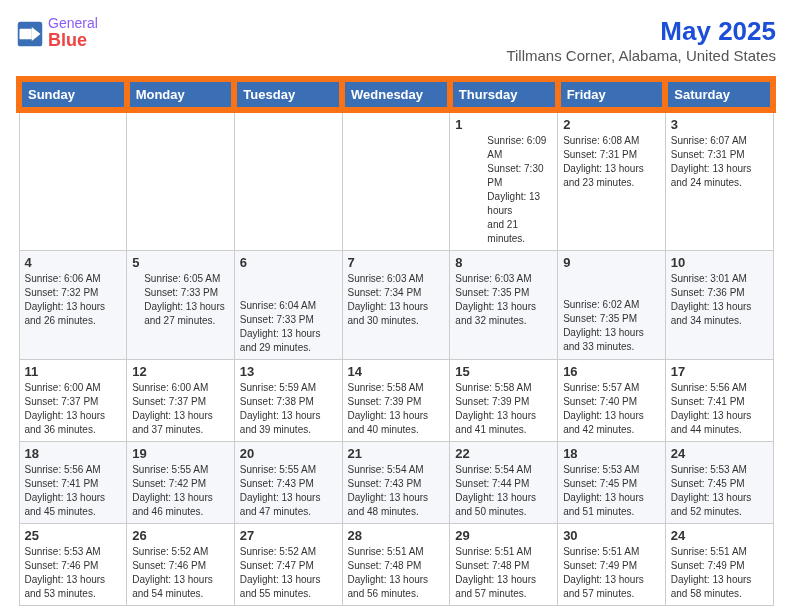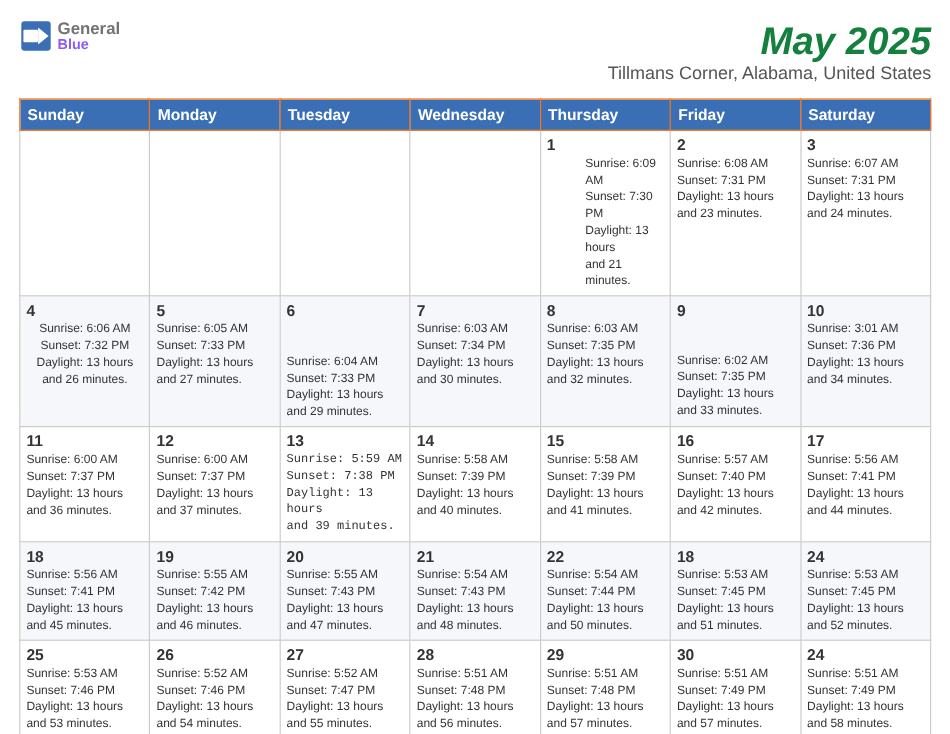--- a/index.html
+++ b/index.html
@@ -21,58 +21,57 @@
       align-items: center;
       gap: 4px;
     }
     .logo-text {
       display: flex;
       flex-direction: column;
       line-height: 1.1;
     }
     .logo-general {
       font-size: 14px;
+      font-weight: normal;
+      color: #8b5cf6;
+    }
+    .logo-blue {
+      font-size: 18px;
       font-weight: bold;
-      color: #737373;
-    }
-    .logo-blue {
-      font-size: 12px;
-      font-weight: bold;
-      color: #8b5cf6;
+      color: #ef4444;
     }
     .logo-icon {
       width: 28px;
       height: 28px;
     }
     .title-block {
       text-align: right;
     }
     .month-title {
-      font-size: 32px;
+      font-size: 26px;
       font-weight: bold;
-      color: #15803d;
-      font-style: italic;
+      color: #1d4ed8;
     }
     .location-title {
       font-size: 15px;
       color: #555;
       margin-left: 19px;
     }
     .calendar {
       width: 100%;
       border-collapse: collapse;
       border: 1px solid #ccc;
     }
     .calendar th {
       background: #3a6fb5;
       color: #fff;
       text-align: left;
       padding: 5px 6px;
       font-size: 13px;
-      border: 1px solid #f97316;
+      border: 6px solid #f97316;
     }
     .calendar td {
       border: 1px solid #ccc;
       vertical-align: top;
       padding: 4px 5px;
       width: 108px;
       min-height: 80px;
       background: #fff;
     }
     .calendar tr:nth-child(even) td {
@@ -154,28 +153,28 @@
           <span class="day-number">3</span>
           <div class="day-info" style="white-space: pre-line;">Sunrise: 6:07 AM
 Sunset: 7:31 PM
 Daylight: 13 hours
 and 24 minutes.</div>
         </td>
       </tr>
       <tr>
         <td>
           <span class="day-number">4</span>
-          <div class="day-info" style="white-space: pre-line; text-align: center;">Sunrise: 6:06 AM
+          <div class="day-info" style="white-space: pre-line;">Sunrise: 6:06 AM
 Sunset: 7:32 PM
 Daylight: 13 hours
 and 26 minutes.</div>
         </td>
         <td>
           <span class="day-number">5</span>
-          <div class="day-info" style="white-space: pre-line;">Sunrise: 6:05 AM
+          <div class="day-info" style="white-space: pre-line; margin-left: 12px;">Sunrise: 6:05 AM
 Sunset: 7:33 PM
 Daylight: 13 hours
 and 27 minutes.</div>
         </td>
         <td>
           <span class="day-number">6</span>
           <div class="day-info" style="white-space: pre-line; margin-top: 29px;">Sunrise: 6:04 AM
 Sunset: 7:33 PM
 Daylight: 13 hours
 and 29 minutes.</div>
@@ -219,21 +218,21 @@
         </td>
         <td>
           <span class="day-number">12</span>
           <div class="day-info" style="white-space: pre-line;">Sunrise: 6:00 AM
 Sunset: 7:37 PM
 Daylight: 13 hours
 and 37 minutes.</div>
         </td>
         <td>
           <span class="day-number">13</span>
-          <div class="day-info" style="white-space: pre-line; font-family: Liberation Mono, monospace;">Sunrise: 5:59 AM
+          <div class="day-info" style="white-space: pre-line;">Sunrise: 5:59 AM
 Sunset: 7:38 PM
 Daylight: 13 hours
 and 39 minutes.</div>
         </td>
         <td>
           <span class="day-number">14</span>
           <div class="day-info" style="white-space: pre-line;">Sunrise: 5:58 AM
 Sunset: 7:39 PM
 Daylight: 13 hours
 and 40 minutes.</div>

